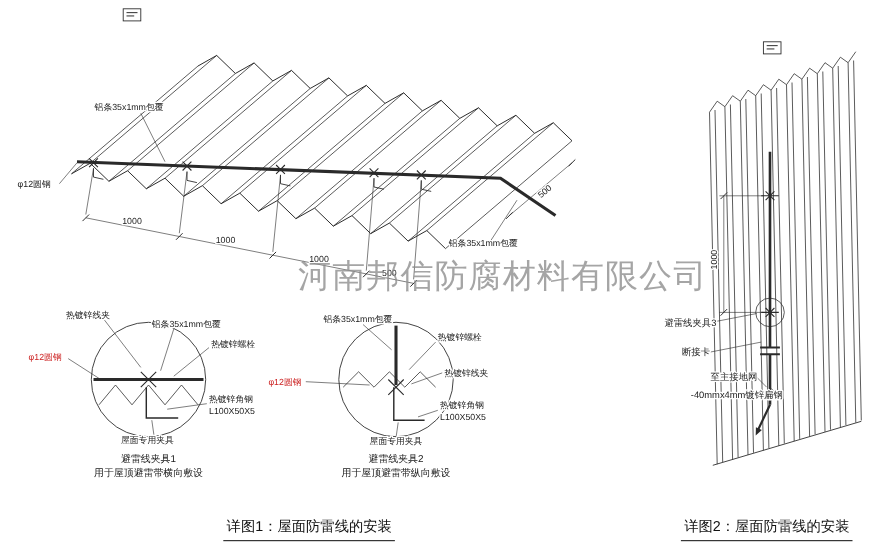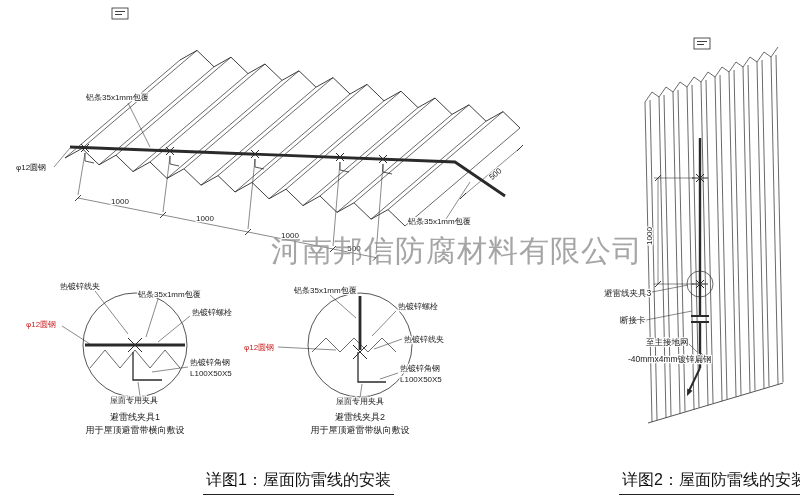--- a/index.html
+++ b/index.html
@@ -10,21 +10,21 @@
   svg text{font-family:"Liberation Sans",sans-serif;fill:#1a1a1a;
            paint-order:stroke;stroke:#ffffff;stroke-width:2.4px;stroke-linejoin:round;}
   svg text.red{fill:#cc2222;}
   .t8{font-size:8px;}
   .t85{font-size:8.5px;}
   .t9{font-size:9px;}
   .mid{text-anchor:middle;}
   #watermark{position:absolute;left:230px;top:231px;font-size:30px;letter-spacing:1px;
              color:#8f8f8f;opacity:.8;font-family:"DejaVu Serif",serif;white-space:nowrap;
              pointer-events:none;margin-left:41px;}
-  .caption{position:absolute;font-size:16px;color:#111;border-bottom:1.2px solid #222;
+  .caption{position:absolute;font-size:13px;color:#111;border-bottom:1.2px solid #222;
            padding:0 3px 3px 3px;white-space:nowrap;}
   #caption1{left:203px;top:470px;}
   #caption2{left:619px;top:470px;}
 </style>
 </head>
 <body>
 
 <div id="canvas">
 
 <svg width="800" height="502" viewBox="0 0 800 502">

